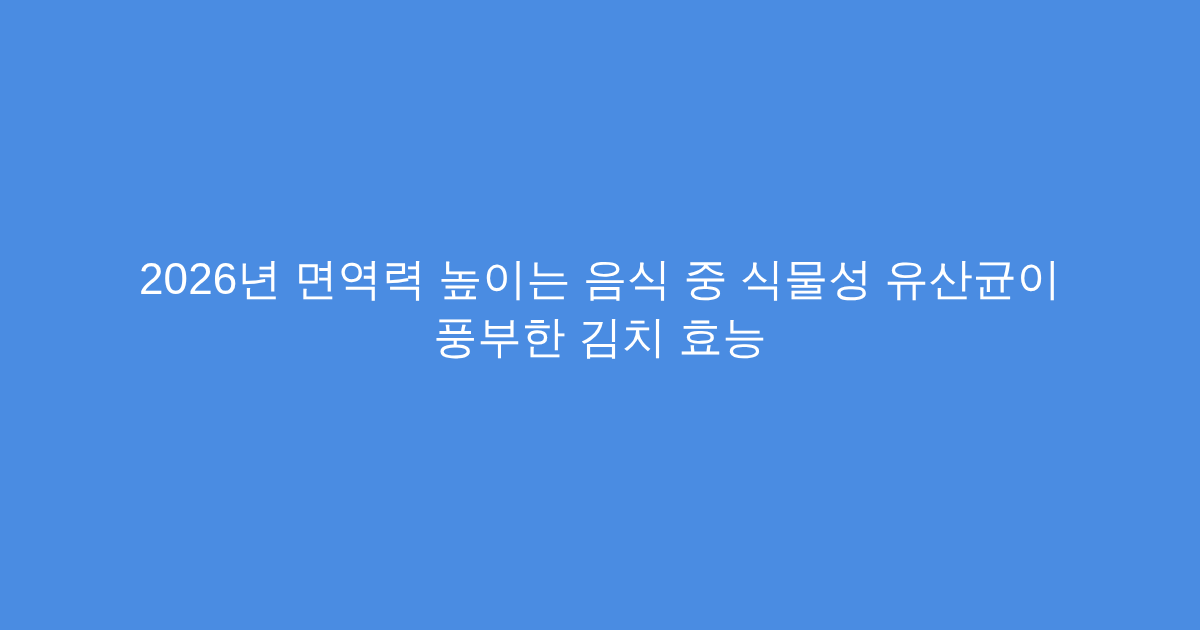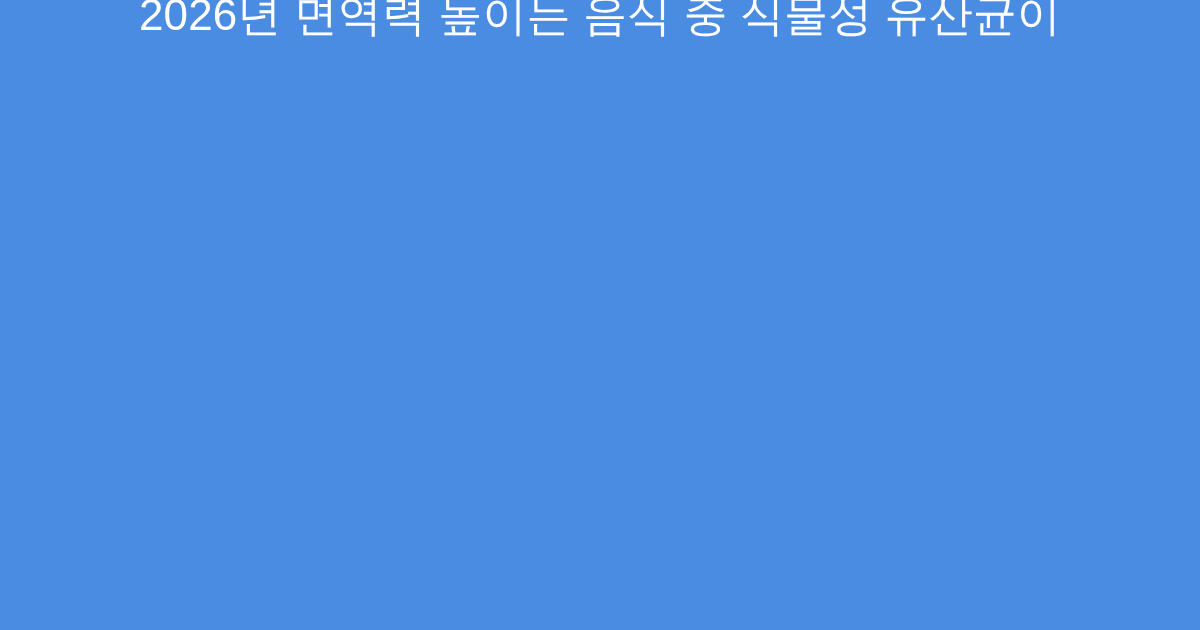--- a/index.html
+++ b/index.html
@@ -14,21 +14,21 @@
     overflow: hidden;
     font-family: "Liberation Sans", "DejaVu Sans", sans-serif;
   }
 
   #og-card {
     position: relative;
     box-sizing: border-box;
     width: 1200px;
     height: 630px;
     display: flex;
-    align-items: flex-start;
+    align-items: center;
     justify-content: center;
     background-color: #4a8ce2;
   }
 
   #title-block {
     box-sizing: border-box;
     width: 1060px;
     padding: 0 10px;
     margin-top: -14px;   
     text-align: center;
@@ -48,16 +48,17 @@
 </style>
 </head>
 <body>
 
 <div id="og-card">
 
   <div id="title-block">
 
     <span class="title-line">2026년 면역력 높이는 음식 중 식물성 유산균이</span>
 
+    <span class="title-line">풍부한 김치 효능</span>
 
   </div>
 
 </div>
 
 </body></html>

